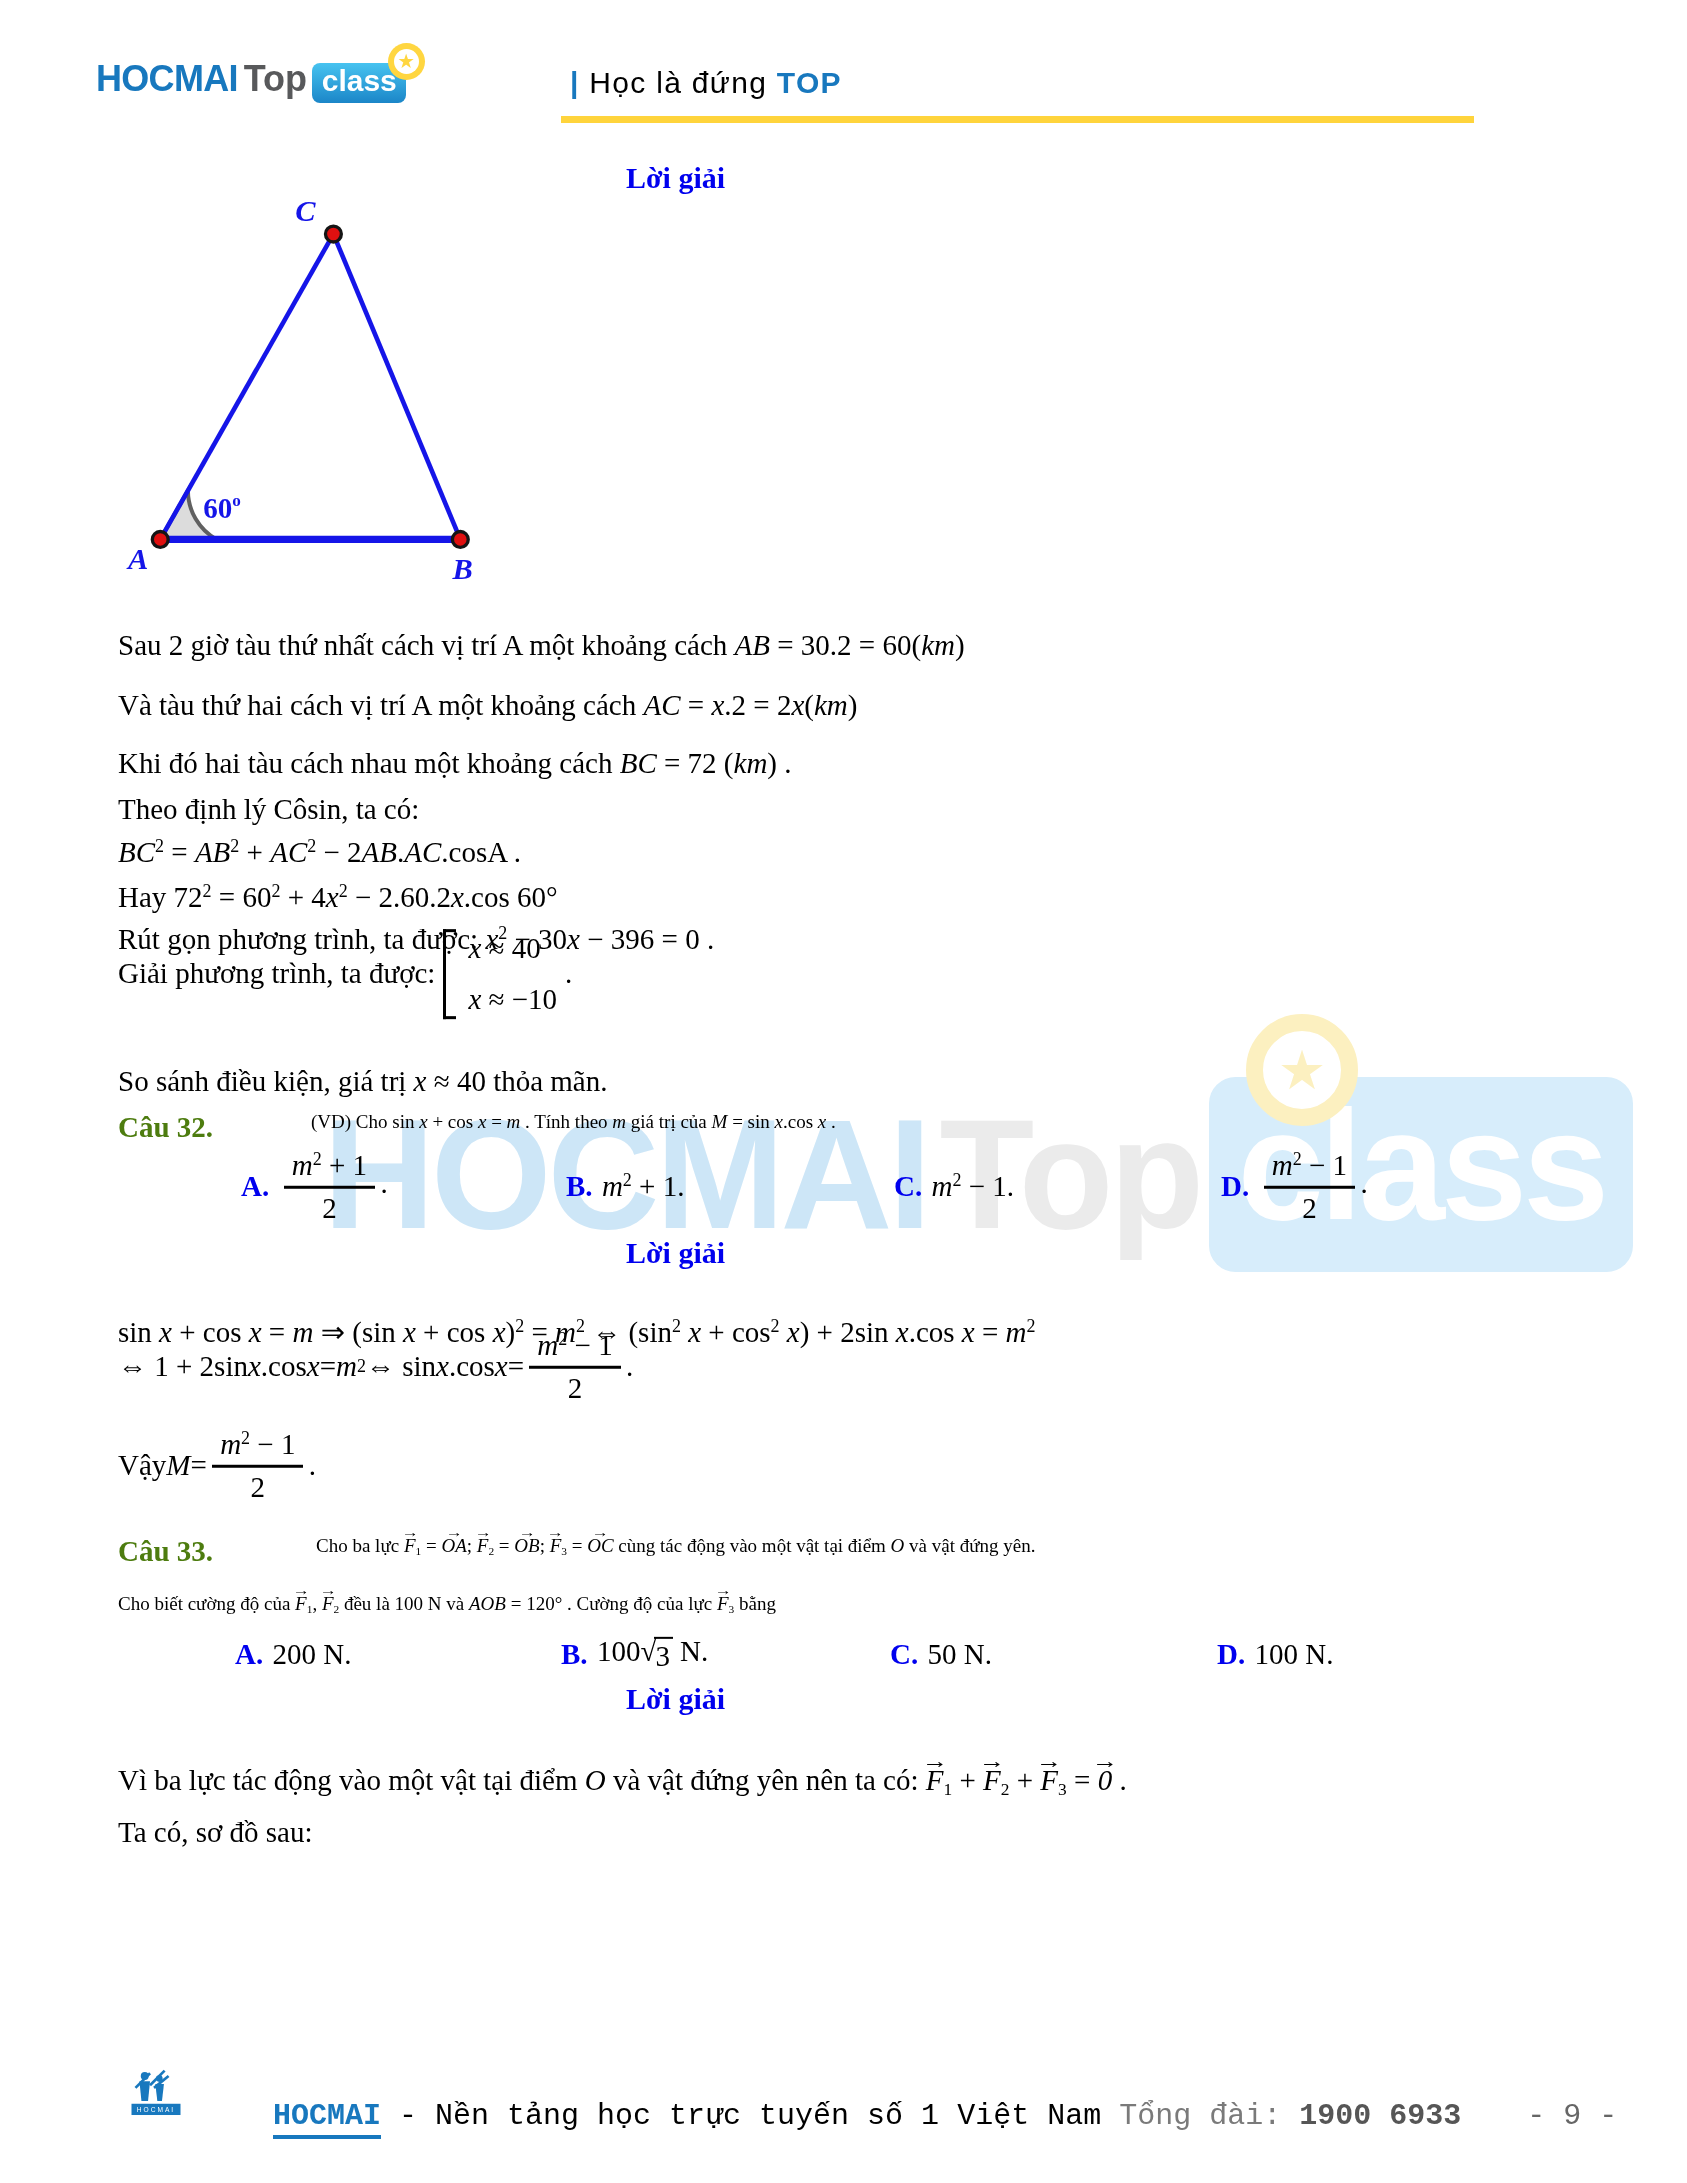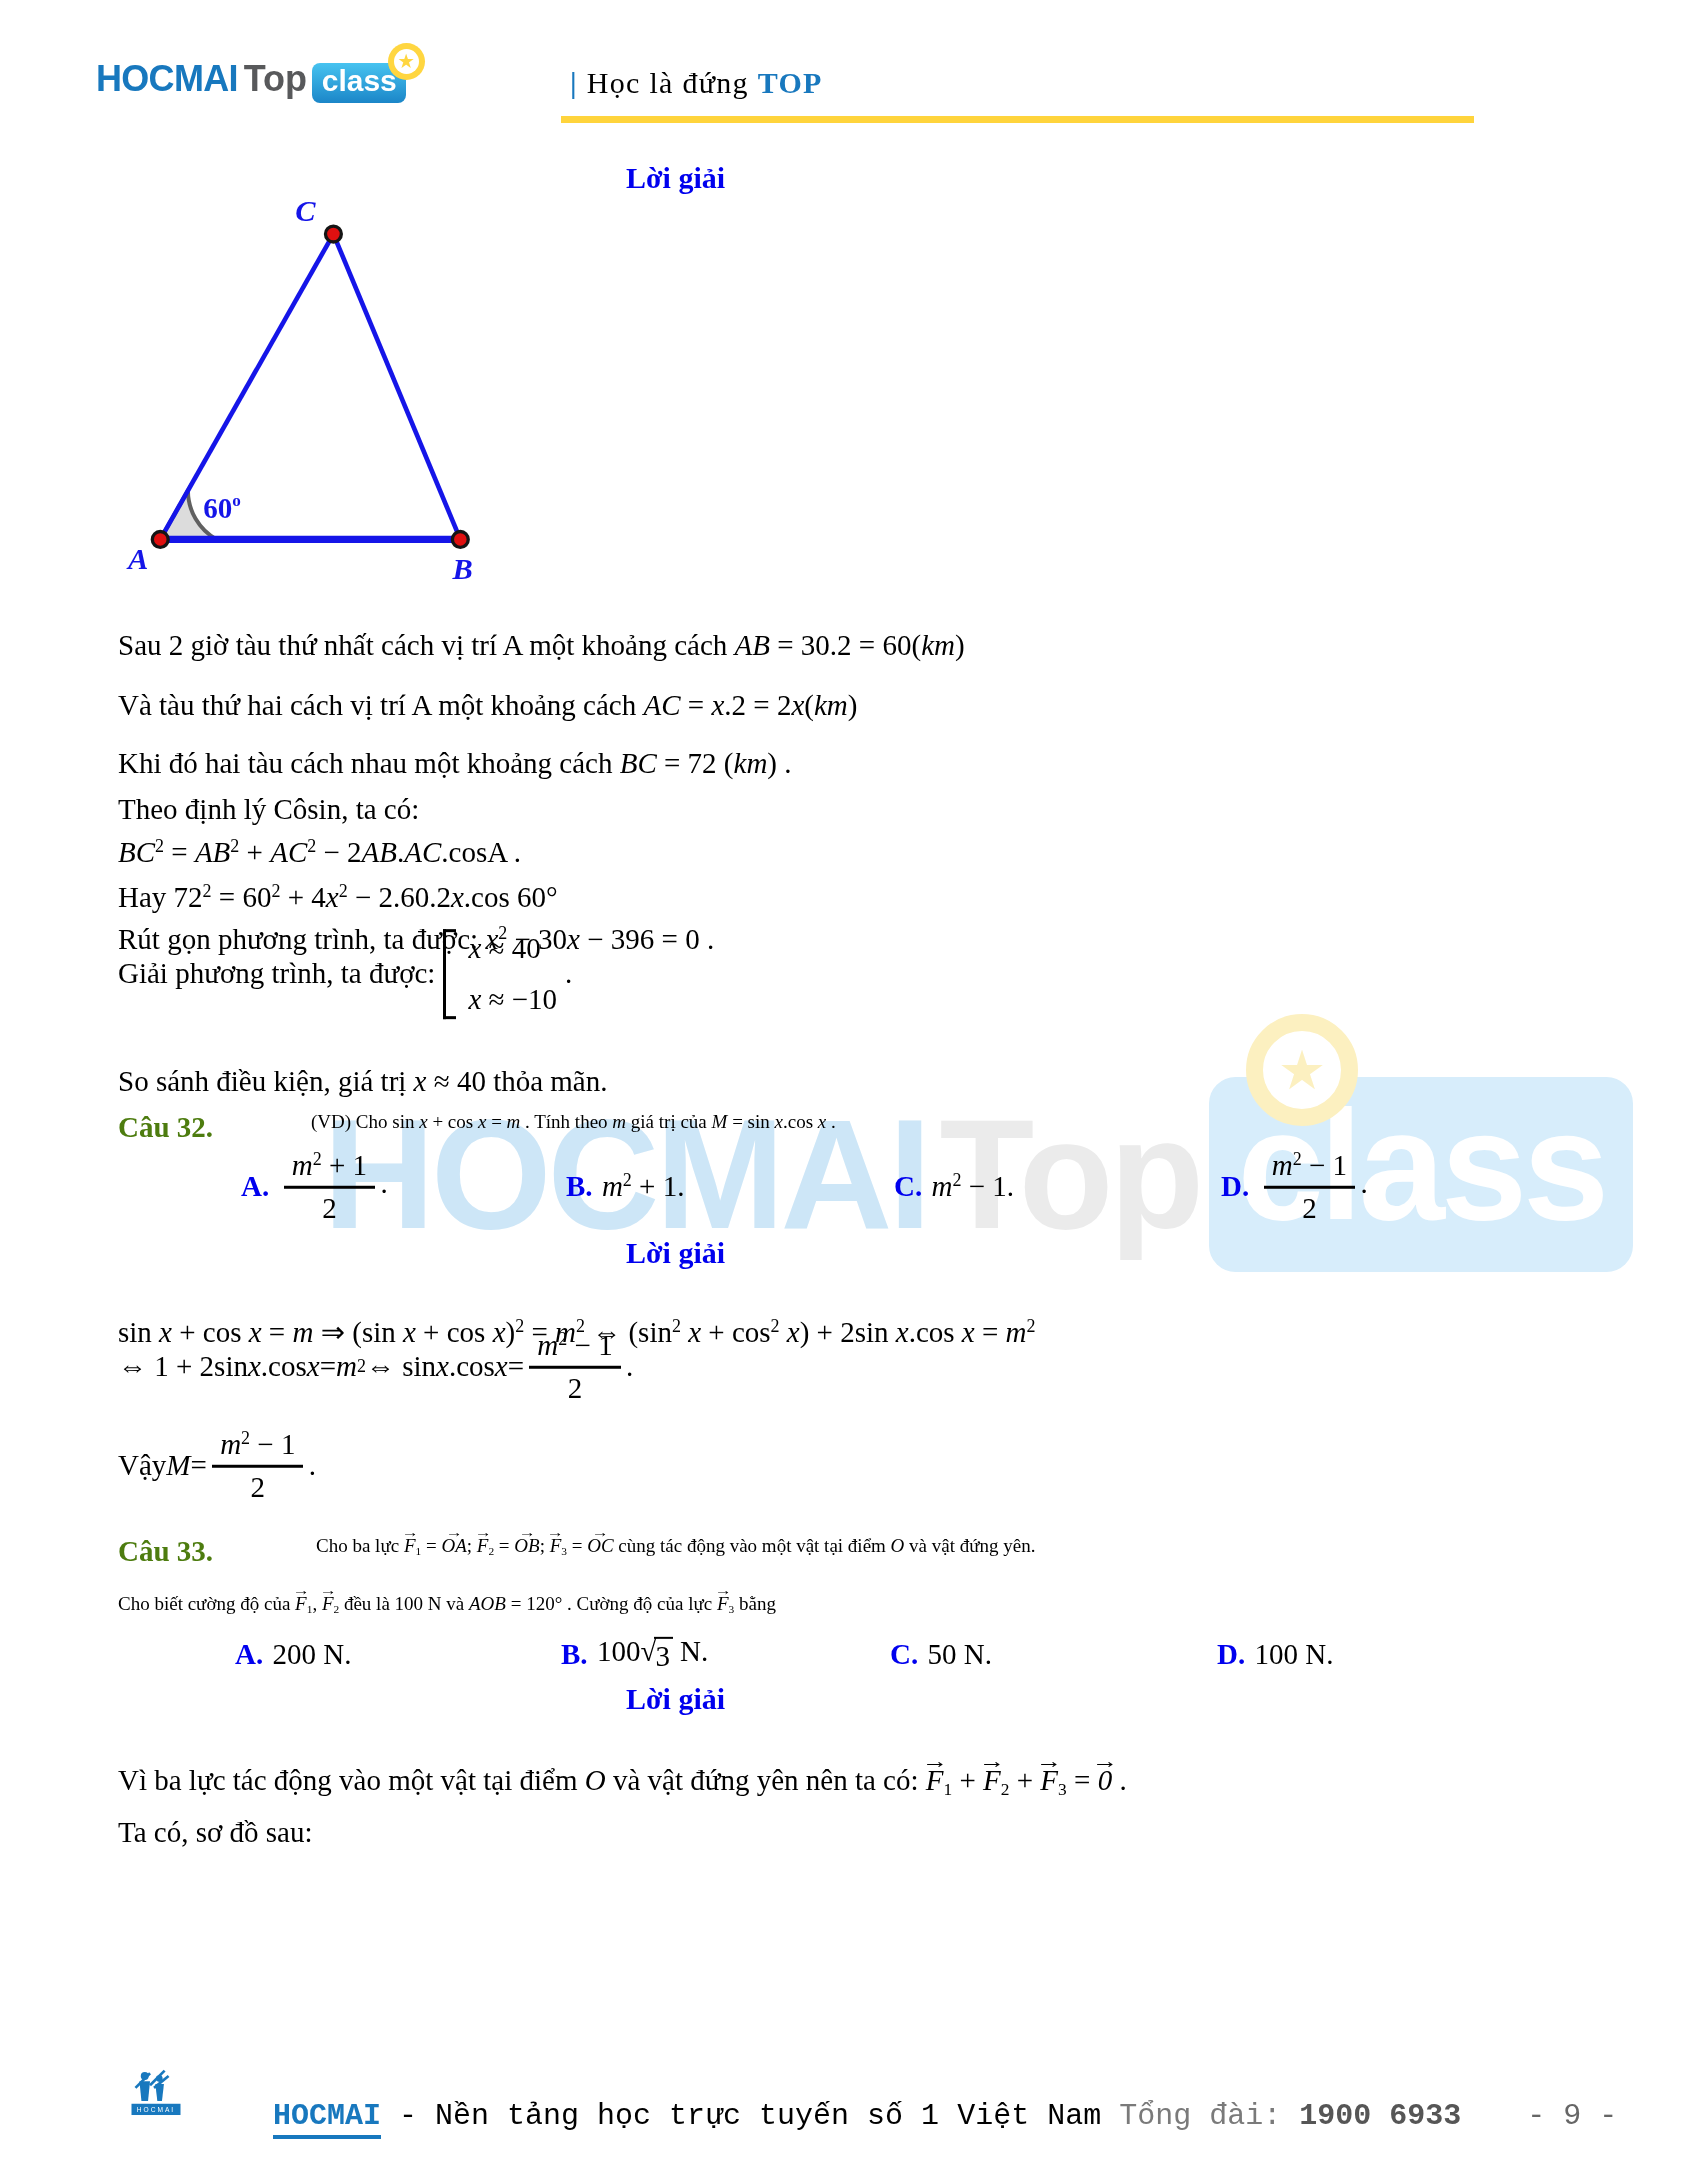--- a/index.html
+++ b/index.html
@@ -32,21 +32,21 @@
   .logo-2 { color:#58595B; font-size:36px; margin-left:6px; }
   .logo-3 { position:relative; margin-left:5.3px; color:#fff; font-size:30px;
             background:linear-gradient(180deg,#47C3F0,#1B86C8);
             border-radius:8px; padding:1.3px 9.3px 5.3px; }
   .logo-star { position:absolute; top:-20px; right:-18.5px; width:37px; height:37px;
                background:#FFD640; border-radius:50%;
                display:flex; align-items:center; justify-content:center; }
   .logo-star-inner { width:25px; height:25px; background:#fff; border-radius:50%;
                display:flex; align-items:center; justify-content:center;
                font-size:17px; color:#FFD640; }
-  .tagline { position:absolute; left:570px; top:66px; font-family:Liberation Serif, serif;
+  .tagline { position:absolute; left:570px; top:66px; font-family:Liberation Sans, sans-serif;
              font-size:30px; letter-spacing:1.3px; white-space:pre; }
   .tagline .tbar { color:#1878BE; font-weight:bold; }
   .tagline .thl { color:#1878BE; font-weight:bold; }
   .header-rule { position:absolute; left:561px; top:116px; width:913px; height:7.3px; background:#FFD43C; }
 
   
   .loigiai { position:absolute; left:0; width:1351px; text-align:center;
              color:#0000EE; font-weight:bold; font-size:30px; }
 
   

